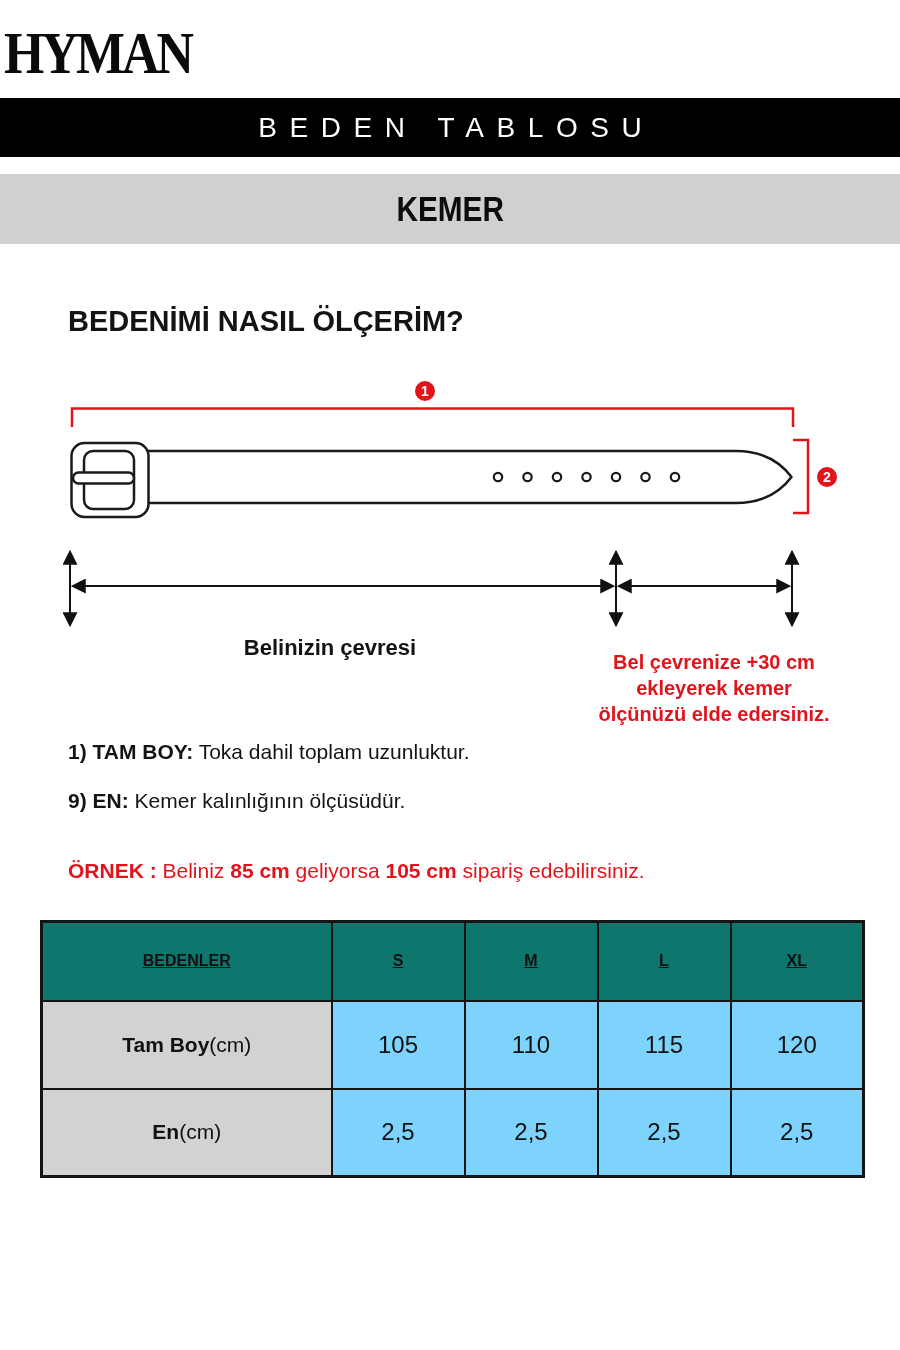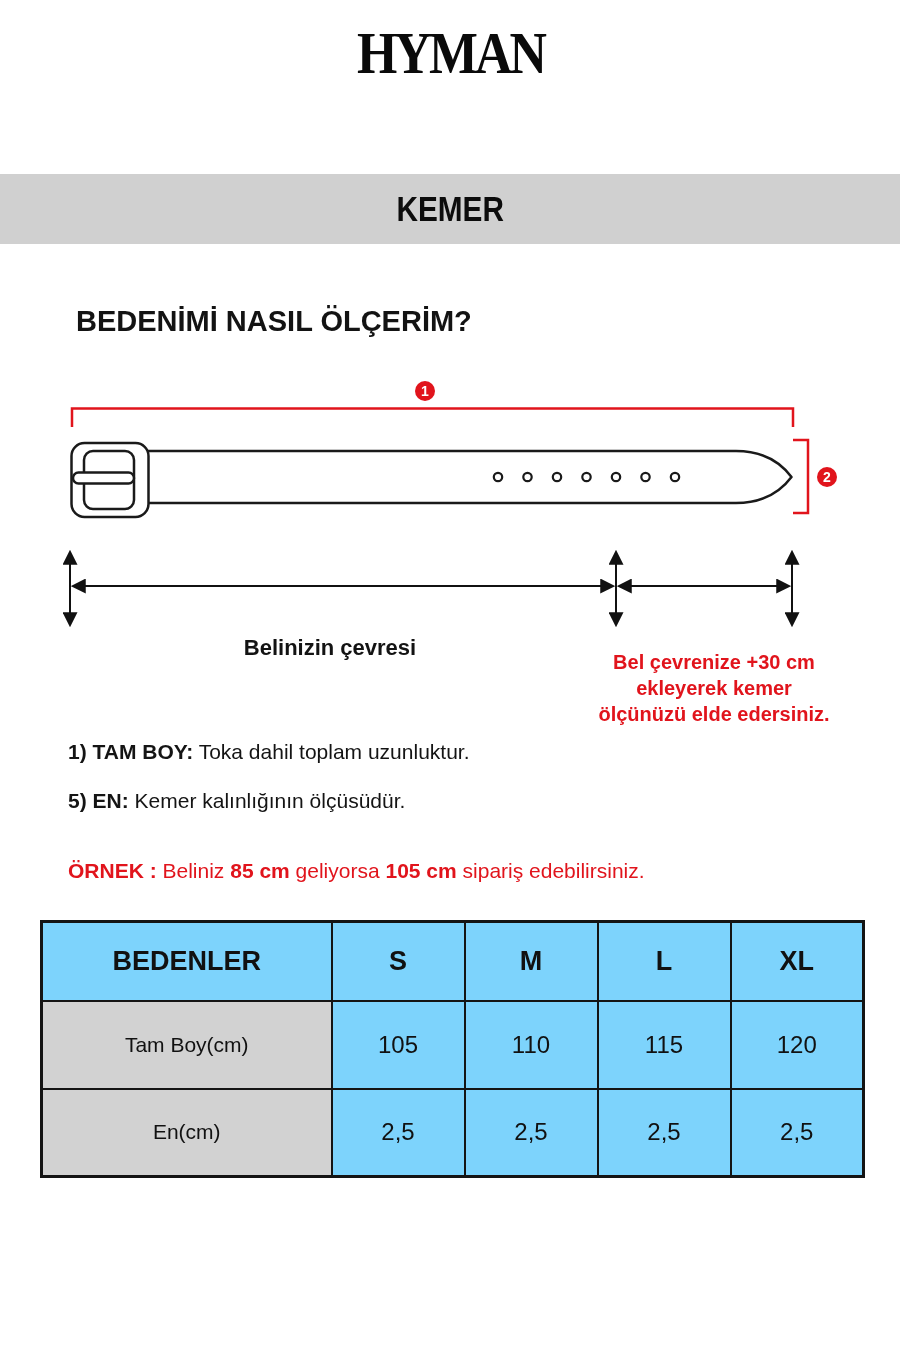--- a/index.html
+++ b/index.html
@@ -13,21 +13,21 @@
     background: #ffffff;
     overflow: hidden;
     margin: 0 auto;
   }
 
   
   .logo-wrap {
     position: absolute;
     top: 20px; left: 0;
     width: 900px; height: 68px;
-    display: flex; align-items: center; justify-content: center;
+    display: flex; align-items: center; 
   }
   .logo {
     font-family: "Liberation Serif", serif;
     font-weight: bold;
     font-size: 54px;
     letter-spacing: -3px;
     color: #0a0a0a;
     transform: scale(0.96, 1.08);
     white-space: nowrap;
   }
@@ -66,21 +66,20 @@
   }
 
   
   .section-heading {
     position: absolute;
     top: 305px; left: 68px;
     font-size: 29px;
     font-weight: bold;
     color: #131313;
     letter-spacing: 0px;
-    margin-left: 8px;
   }
 
   
   .diagram-svg { position: absolute; top: 380px; left: 0; width: 900px; height: 260px; }
 
   .badge {
     position: absolute;
     width: 20px; height: 20px;
     border-radius: 50%;
     background: #e1141c;
@@ -130,34 +129,37 @@
     border-collapse: collapse;
     table-layout: fixed;
   }
   .size-table th, .size-table td {
     border: 2px solid #141414;
     text-align: center;
     vertical-align: middle;
     background: #7dd3fc;
   }
   .size-table { border: 3px solid #141414; }
-  .size-table thead th { height: 79px; background: #7dd3fc; font-size: 27px; font-weight: bold; }
+  .size-table thead th { height: 79px; background: #0f766e; font-size: 16px; font-weight: bold; text-decoration: underline; }
   .size-table tbody td { height: 88px; font-size: 24px; font-weight: normal; }
   .size-table td.row-label { background: #d2d2d2; font-size: 21px; }
-  .size-table td.row-label b { font-weight: normal; }
+  .size-table td.row-label b { font-weight: bold; }
 </style>
 </head>
 <body>
 
 <div class="page">
 
   <div class="logo-wrap">
     <div class="logo">HYMAN</div>
   </div>
 
+  <div class="banner">
+    <div class="banner-title">BEDEN TABLOSU</div>
+  </div>
 
   <div class="category">
     <div class="category-title">KEMER</div>
   </div>
 
   <div class="section-heading">BEDENİMİ NASIL ÖLÇERİM?</div>
 
   <svg class="diagram-svg" viewBox="0 0 900 260" xmlns="http://www.w3.org/2000/svg">
     <defs>
       <marker id="ah" viewBox="0 0 10 10" refX="8.5" refY="5" markerWidth="7.5" markerHeight="7.5" orient="auto-start-reverse">
@@ -197,21 +199,21 @@
   <div class="badge badge-1">1</div>
   <div class="badge badge-2">2</div>
 
   <div class="waist-label">Belinizin çevresi</div>
   <div class="waist-note">Bel çevrenize +30 cm
 ekleyerek kemer
 ölçünüzü elde edersiniz.</div>
 
   <div class="note note-1"><b>1) TAM BOY:</b><span> Toka dahil toplam uzunluktur.</span></div>
 
-  <div class="note note-2"><b>5) EN:</b><span> Kemer kalınlığının ölçüsüdür.</span></div>
+  <div class="note note-2"><b>9) EN:</b><span> Kemer kalınlığının ölçüsüdür.</span></div>
 
   <div class="note note-example"><span class="red-bold">ÖRNEK :</span><span> Beliniz </span><span class="red-bold">85 cm</span><span> geliyorsa </span><span class="red-bold">105 cm</span><span> sipariş edebilirsiniz.</span></div>
 
   <table class="size-table">
     <colgroup>
       <col style="width:290px">
         <col style="width:133px">
         <col style="width:133px">
         <col style="width:133px">
         <col style="width:133px">

